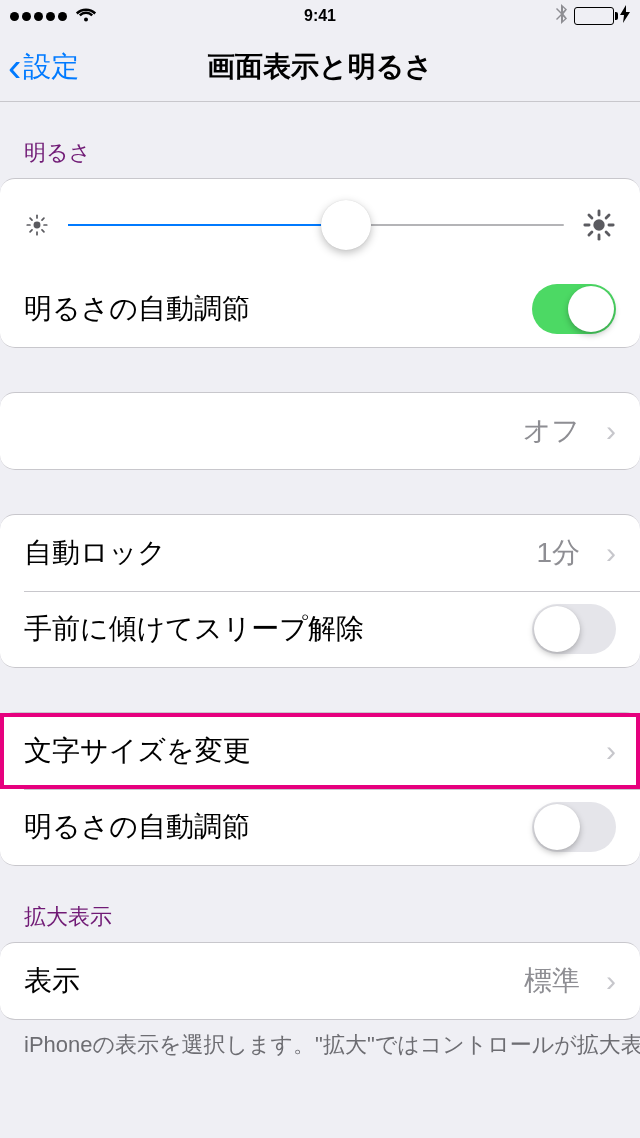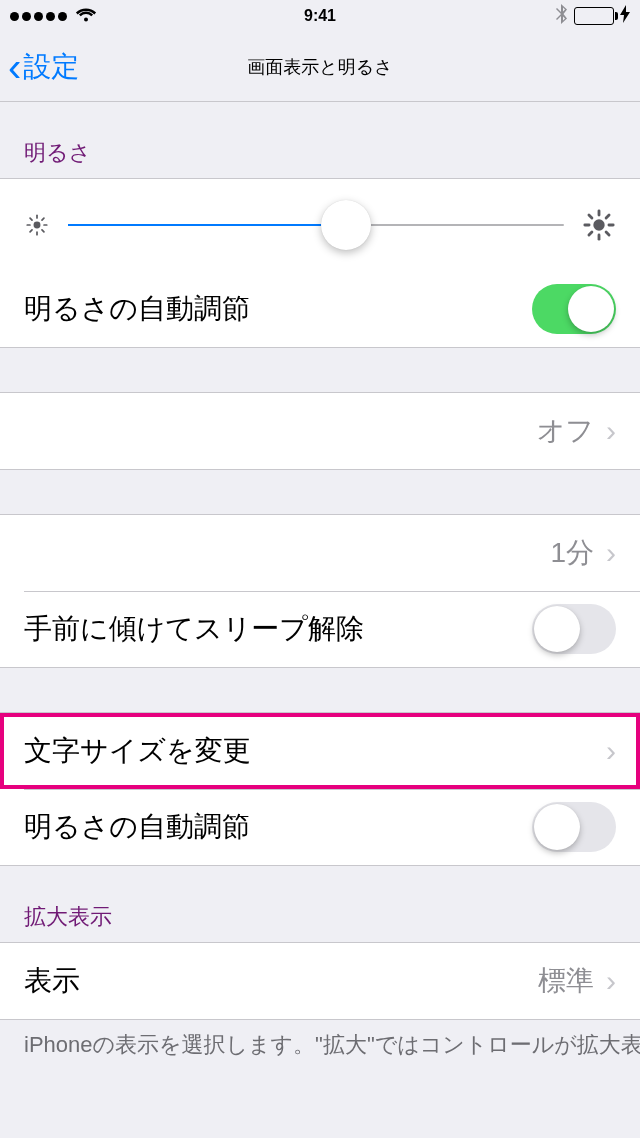--- a/index.html
+++ b/index.html
@@ -16,31 +16,31 @@
 .bt { font-size:18px; color:#8e8e93; }
 .batt { width: 40px; height: 18px; border: 1.5px solid #000; border-radius: 3px; position: relative; }
 .batt::after { content:""; position:absolute; right:-5px; top:4px; width:3px; height:8px; background:#000; border-radius:0 2px 2px 0; }
 .batt-fill { background:#4cd964; width:100%; height:100%; border-radius:1px; }
 .bolt { font-size:16px; }
 
 
 .nav { height: 70px; display:flex; align-items:center; position:relative; border-bottom:1px solid #c8c7cc; }
 .nav-back { display:flex; align-items:center; color:#007aff; font-size:28px; padding-left:8px; cursor:pointer; }
 .nav-back .chev { font-size:40px; line-height:1; font-weight:300; margin-right:2px; }
-.nav-title { position:absolute; left:50%; transform:translateX(-50%); font-size:18px; font-weight:400; }
+.nav-title { position:absolute; left:50%; transform:translateX(-50%); font-size:28px; font-weight:700; }
 
 
 .section-hdr { padding: 36px 24px 10px; color:#701a75; font-size:22px; }
 
 
-.group { background:#fff; border-top:1px solid #c8c7cc; border-bottom:1px solid #c8c7cc; }
+.group { background:#fff; border-top:1px solid #c8c7cc; border-bottom:1px solid #c8c7cc;border-radius:15px; }
 .cell { display:flex; align-items:center; min-height:76px; padding:0 24px; font-size:28px; color:#000; position:relative; }
 .cell + .cell::before { content:""; position:absolute; top:0; left:24px; right:0; height:1px; background:#c8c7cc; }
 .cell .spacer { flex:1; }
-.cell .detail { color:#8e8e93; font-size:28px; margin-right:12px; }
+.cell .detail { color:#8e8e93; font-size:28px; margin-right:26px; }
 .chev-r { color:#c7c7cc; font-size:30px; font-weight:300; }
 
 .highlighted { outline:4px solid #e6007e; outline-offset:-4px; }
 
 
 .slider-cell { height:92px; padding:0 24px; display:flex; align-items:center; gap:18px; }
 .sun-sm, .sun-lg { color:#8e8e93; display:flex; }
 .track { flex:1; height:2px; background:#b4b4b7; position:relative; border-radius:2px; }
 .track-fill { position:absolute; left:0; top:0; height:100%; background:#007aff; }
 .thumb { position:absolute; top:50%; width:50px; height:50px; background:#fff; border-radius:50%; transform:translate(-50%,-50%); box-shadow:0 3px 8px rgba(0,0,0,.25), 0 0 1px rgba(0,0,0,.15); }
@@ -153,20 +153,21 @@
     <span class="spacer"></span>
     <span class="detail">オフ</span>
     <span class="chev-r">›</span>
   </div>
 </div>
 
 <div class="gap"></div>
 
 <div class="group">
   <div class="cell">
+    <span>自動ロック</span>
     <span class="spacer"></span>
     <span class="detail">1分</span>
     <span class="chev-r">›</span>
   </div>
   <div class="cell">
     <span>手前に傾けてスリープ解除</span>
     <span class="spacer"></span>
     <div class="switch off" id="sw-raise">
         <div class="knob"></div>
       </div>

